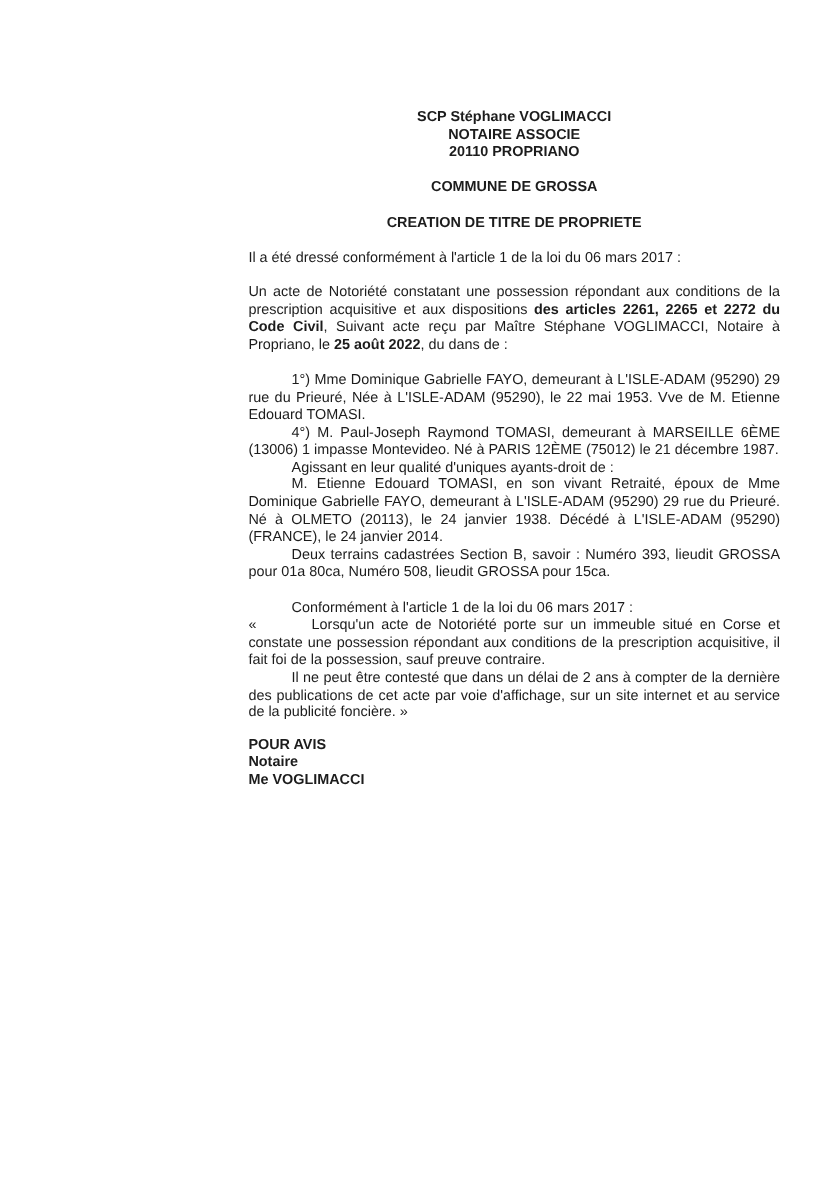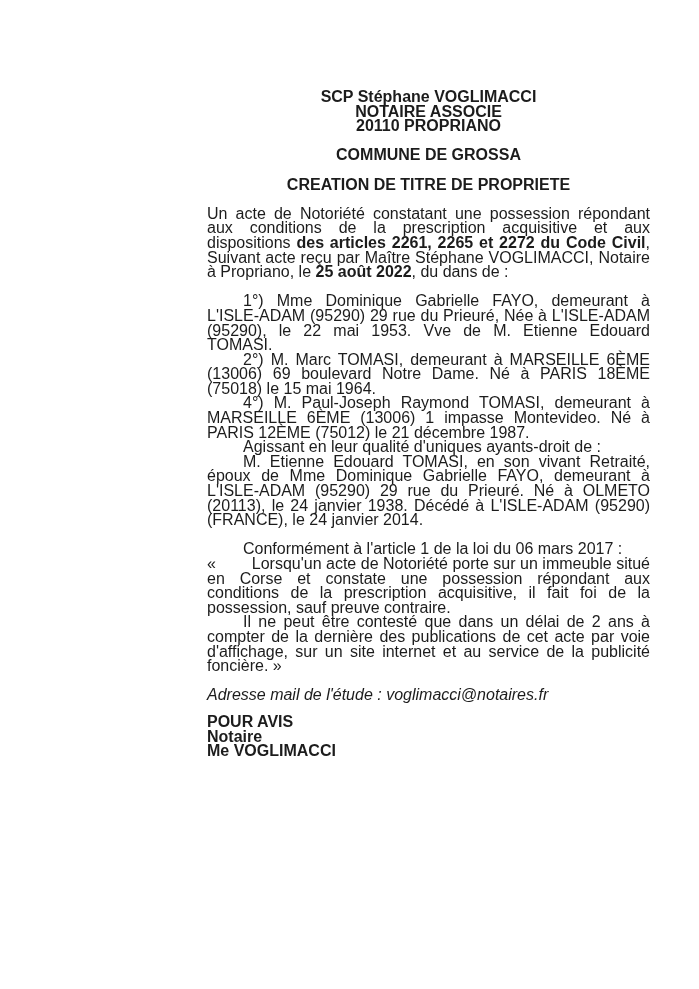--- a/index.html
+++ b/index.html
@@ -2,21 +2,21 @@
 <html lang="fr"><head>
 <meta charset="utf-8">
 <style>
   html, body { margin: 0; padding: 0; background: #ffffff; }
   .page {
     position: relative;
     width: 699px;
     height: 989px;
     background: #ffffff;
     font-family: "Liberation Sans", sans-serif;
-    font-size: 16px;
+    font-size: 12px;
     line-height: 14.6px;
     color: #1c1c1c;
     overflow: hidden;
   }
   .doc {
     position: absolute;
     left: 207px;
     top: 90px;
     width: 443px;
   }
@@ -42,30 +42,30 @@
       <p class="hline">SCP Stéphane VOGLIMACCI</p>
       <p class="hline">NOTAIRE ASSOCIE</p>
       <p class="hline">20110 PROPRIANO</p>
     </div>
 
     <p class="doc-title">COMMUNE DE GROSSA</p>
 
     <p class="doc-title">CREATION DE TITRE DE PROPRIETE</p>
 
     <div id="doc-body">
+        <p class="para noind mt"><span>Il a été dressé conformément à l'article 1 de la loi du 06 mars 2017 :</span></p>
         <p class="para noind mt"><span>Un acte de Notoriété constatant une possession répondant aux conditions de la prescription acquisitive et aux dispositions </span><span class="b">des articles 2261, 2265 et 2272 du Code Civil</span><span>, Suivant acte reçu par Maître Stéphane VOGLIMACCI, Notaire à Propriano, le </span><span class="b">25 août 2022</span><span>, du dans de :</span></p>
         <p class="para mt"><span>1°) Mme Dominique Gabrielle FAYO, demeurant à L'ISLE-ADAM (95290) 29 rue du Prieuré, Née à L'ISLE-ADAM (95290), le 22 mai 1953. Vve de M. Etienne Edouard TOMASI.</span></p>
-        <p class="para"><span>2°) M. Marc TOMASI, demeurant à MARSEILLE 6ÈME (13006) 69 boulevard Notre Dame. Né à PARIS 18ÈME (75018) le 15 mai 1964.</span></p>
         <p class="para"><span>4°) M. Paul-Joseph Raymond TOMASI, demeurant à MARSEILLE 6ÈME (13006) 1 impasse Montevideo. Né à PARIS 12ÈME (75012) le 21 décembre 1987.</span></p>
         <p class="para"><span class="u">Agissant en leur qualité d'uniques ayants-droit de :&nbsp;</span></p>
         <p class="para"><span>M. Etienne Edouard TOMASI, en son vivant Retraité, époux de Mme Dominique Gabrielle FAYO, demeurant à L'ISLE-ADAM (95290) 29 rue du Prieuré. Né à OLMETO (20113), le 24 janvier 1938. Décédé à L'ISLE-ADAM (95290) (FRANCE), le 24 janvier 2014.</span></p>
+        <p class="para"><span>Deux terrains cadastrées Section B, savoir : Numéro 393, lieudit GROSSA pour 01a 80ca, Numéro 508, lieudit GROSSA pour 15ca.</span></p>
         <p class="para mt"><span>Conformément à l'article 1 de la loi du 06 mars 2017 :</span></p>
         <p class="para noind"><span>«&nbsp;&nbsp;&nbsp;&nbsp;&nbsp;&nbsp;&nbsp;&nbsp;Lorsqu'un acte de Notoriété porte sur un immeuble situé en Corse et constate une possession répondant aux conditions de la prescription acquisitive, il fait foi de la possession, sauf preuve contraire.</span></p>
         <p class="para"><span>Il ne peut être contesté que dans un délai de 2 ans à compter de la dernière des publications de cet acte par voie d'affichage, sur un site internet et au service de la publicité foncière. »</span></p>
-        <p class="para noind mt left"><span class="i">Adresse mail de l'étude : voglimacci@notaires.fr</span></p>
       </div>
 
     <div class="signature">
       <p>POUR AVIS</p>
       <p>Notaire</p>
       <p>Me VOGLIMACCI</p>
     </div>
 
   </div>
 </div>

